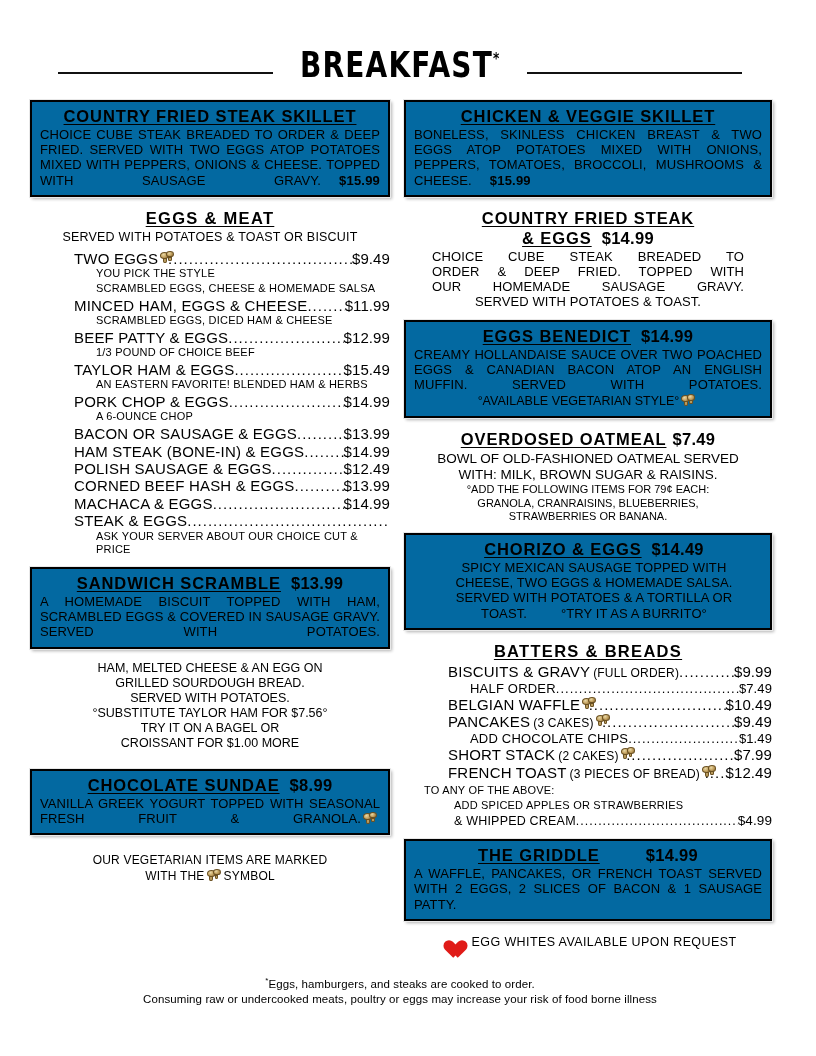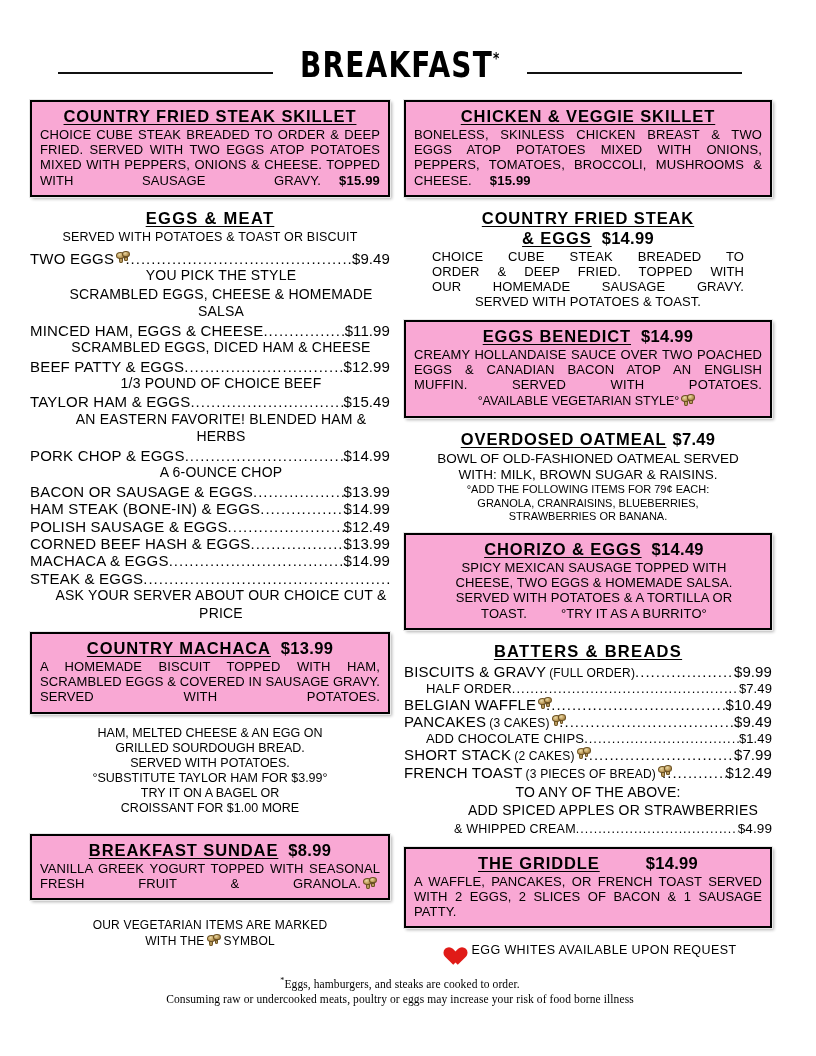--- a/index.html
+++ b/index.html
@@ -63,21 +63,21 @@
     gap: 14px;
     align-items: flex-start;
   }
   .col { width: 364px; }
   .col.left { width: 360px; }
   .col.right { width: 368px; }
 
   
   .boxed {
     border: 2.5px solid #000;
-    background: #f9a8d4;
+    background: #0369a1;
     padding: 5px 8px 7px 8px;
     box-shadow: 2px 2px 3px rgba(0,0,0,0.30);
     margin-bottom: 12px;
     outline: 1px solid #e8e8e8;
   }
 
   
   .item-title {
     text-align: center;
     font-size: 16.5px;
@@ -136,21 +136,21 @@
     line-height: 1.2;
     margin-top: 2px;
   }
   .note-small {
     text-align: center;
     font-size: 11px;
     line-height: 1.2;
   }
 
   
-  .plist { margin-top: 2px; }
+  .plist { margin-top: 2px; margin-left: 44px; }
   .prow {
     display: flex;
     align-items: baseline;
     font-size: 15px;
     letter-spacing: 0.2px;
     line-height: 1.16;
   }
   .prow .pname { white-space: nowrap; }
   .prow .qual {
     font-size: 12px;
@@ -165,26 +165,25 @@
     letter-spacing: 1px;
     font-size: 15px;
     margin: 0 0px;
   }
   .prow .pprice {
     white-space: nowrap;
     font-size: 15px;
     letter-spacing: 0.1px;
   }
   .subnote {
-    font-size: 14px;
+    font-size: 11px;
     letter-spacing: 0.2px;
     padding-left: 22px;
     line-height: 1.25;
     margin-bottom: 1px;
-    text-align: center;
   }
   .prow.indent { padding-left: 22px; font-size: 13px; }
   .prow.indent .pname, .prow.indent .leader, .prow.indent .pprice { font-size: 13px; }
 
   
   .veg {
     display: inline-block;
     width: 15px;
     height: 13px;
     position: relative;
@@ -242,21 +241,20 @@
     margin-top: 18px;
   }
   .disclaimer {
     position: absolute;
     left: 0; right: 0;
     bottom: 48px;
     text-align: center;
     font-size: 11.5px;
     line-height: 1.35;
     letter-spacing: 0.1px;
-    font-family: Liberation Serif, serif;
   }
   .disclaimer .sup { vertical-align: super; font-size: 8px; }
 </style>
 </head>
 <body>
 
 <div class="page">
 
   <div class="header">
     <div class="rule left"></div>
@@ -342,37 +340,37 @@
             <div class="prow">
               <span class="pname">STEAK &amp; EGGS</span>
               <span class="leader">..........................................................................................</span>
               <span class="pprice"></span>
             </div>
             <div class="subnote">ASK YOUR SERVER ABOUT OUR CHOICE CUT &amp; PRICE</div>
           </div>
       </div>
 
       <div class="boxed" style="margin-top:10px;">
-        <div class="item-title"><span class="tname">COUNTRY MACHACA</span><span class="tprice">$13.99</span></div>
+        <div class="item-title"><span class="tname">SANDWICH SCRAMBLE</span><span class="tprice">$13.99</span></div>
         <div class="desc">A HOMEMADE BISCUIT TOPPED WITH HAM, SCRAMBLED EGGS &amp; COVERED IN SAUSAGE GRAVY. SERVED WITH POTATOES.</div>
       </div>
 
       <div style="margin-top:12px;">
         <div class="note-center" id="sandwich-lines">
             <div>HAM, MELTED CHEESE &amp; AN EGG ON</div>
             <div>GRILLED SOURDOUGH BREAD.</div>
             <div>SERVED WITH POTATOES.</div>
-            <div>°SUBSTITUTE TAYLOR HAM FOR $3.99°</div>
+            <div>°SUBSTITUTE TAYLOR HAM FOR $7.56°</div>
             <div>TRY IT ON A BAGEL OR</div>
             <div>CROISSANT FOR $1.00 MORE</div>
           </div>
       </div>
 
       <div class="boxed" style="margin-top:18px;">
-        <div class="item-title"><span class="tname">BREAKFAST SUNDAE</span><span class="tprice">$8.99</span></div>
+        <div class="item-title"><span class="tname">CHOCOLATE SUNDAE</span><span class="tprice">$8.99</span></div>
         <div class="desc"><span>VANILLA GREEK YOGURT TOPPED WITH SEASONAL FRESH FRUIT &amp; GRANOLA.</span><span class="veg"><span class="cap c1"></span><span class="cap c2"></span><span class="stem s1"></span><span class="stem s2"></span></span></div>
       </div>
 
       <div class="veg-footer">
         <div>OUR VEGETARIAN ITEMS ARE MARKED</div>
         <div><span>WITH THE</span><span class="veg"><span class="cap c1"></span><span class="cap c2"></span><span class="stem s1"></span><span class="stem s2"></span></span><span>SYMBOL</span></div>
       </div>
 
     </div>
 

